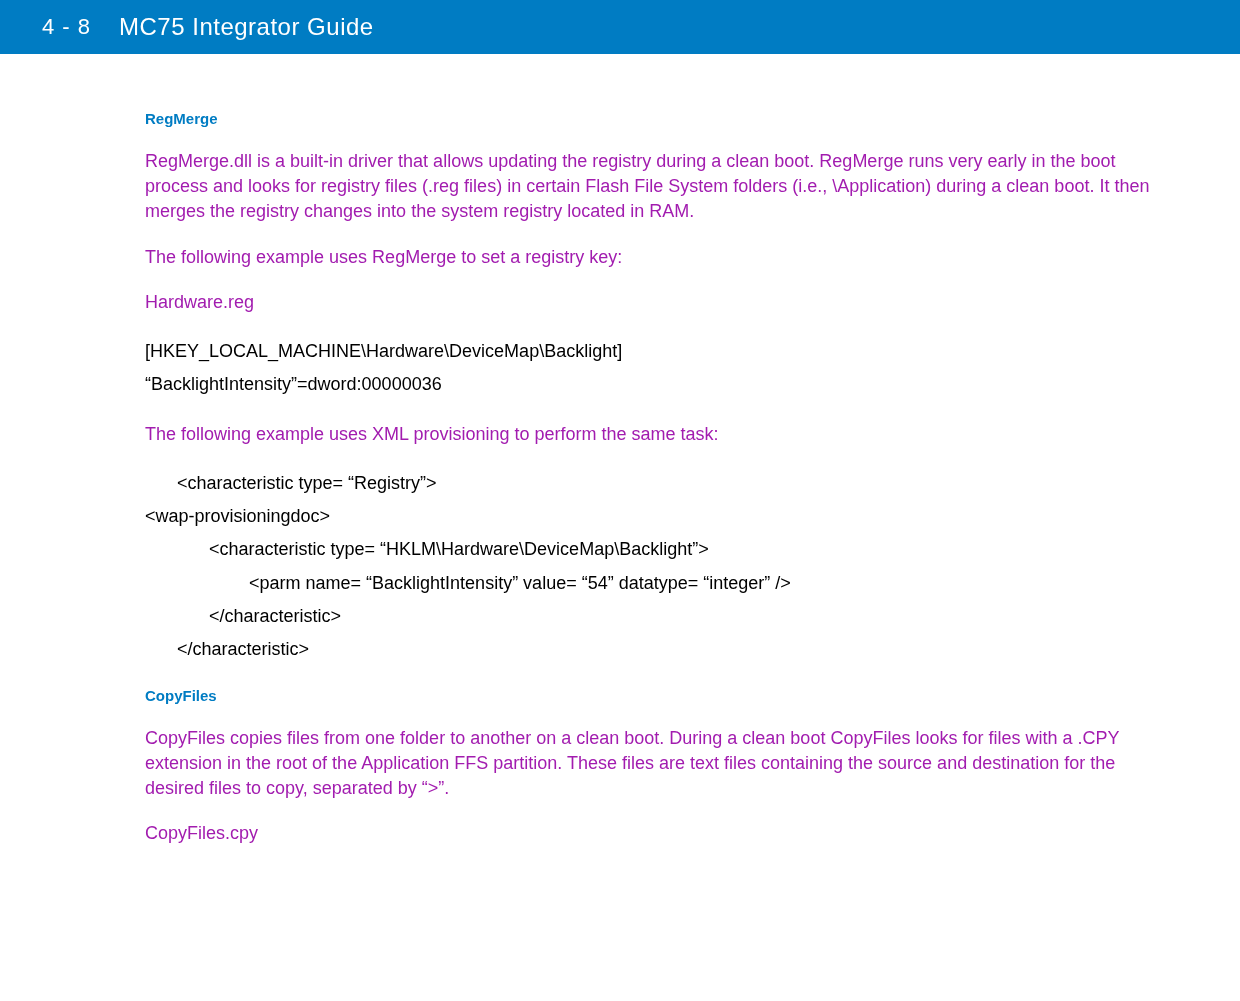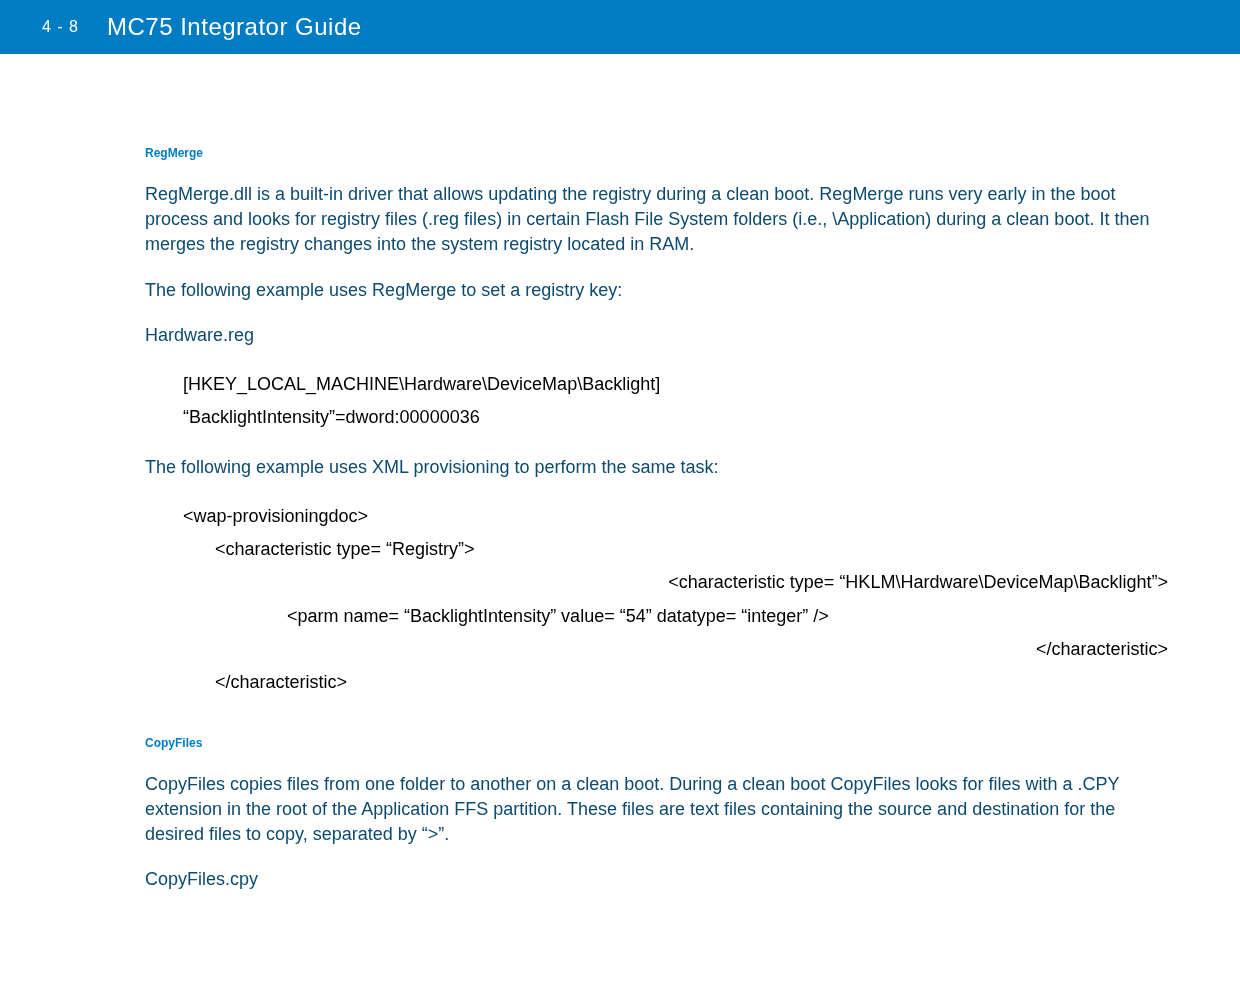--- a/index.html
+++ b/index.html
@@ -12,60 +12,58 @@
   .header-bar {
     background: #007cc3;
     height: 54px;
     display: flex;
     align-items: center;
     padding-left: 42px;
     gap: 28px;
   }
   .page-num {
     color: #ffffff;
-    font-size: 16px;
+    font-size: 22px;
     font-weight: normal;
     letter-spacing: 1px;
   }
   .doc-title {
     color: #ffffff;
     font-size: 24px;
     font-weight: normal;
     font-family: 'Arial Narrow', Arial, sans-serif;
     letter-spacing: 0.5px;
     font-stretch: condensed;
     text-align: right;
   }
   .content {
     padding: 56px 72px 20px 145px;
   }
   .section-heading {
     color: #007cc3;
-    font-size: 12px;
+    font-size: 15px;
     font-weight: bold;
     margin-bottom: 22px;
-    margin-top: 36px;
   }
   .body-para {
     font-size: 18px;
     line-height: 1.4;
     margin-bottom: 20px;
-    color: #0c4a6e;
+    color: #a21caf;
   }
   .indented-block {
-    margin-left: 38px;
     margin-bottom: 20px;
   }
   .code-line {
     font-size: 18px;
     line-height: 1.85;
     color: #000000;
   }
   .nest1 { margin-left: 32px; }
-  .nest2 { margin-left: 64px; text-align: right; }
+  .nest2 { margin-left: 64px; }
   .nest3 { margin-left: 104px; }
 </style>
 </head>
 <body>
 
 <div class="header-bar">
   <span class="page-num">4 - 8</span>
   <span class="doc-title">MC75 Integrator Guide</span>
 </div>
 
@@ -81,22 +79,22 @@
 
   <div class="indented-block">
     <div class="code-line">[HKEY_LOCAL_MACHINE\Hardware\DeviceMap\Backlight]</div>
     <div class="code-line">“BacklightIntensity”=dword:00000036</div>
   </div>
 
   <p class="body-para">The following example uses XML provisioning to perform the same task:</p>
 
 
   <div class="indented-block">
+    <div class="code-line nest1">&lt;characteristic type= “Registry”&gt;</div>
     <div class="code-line">&lt;wap-provisioningdoc&gt;</div>
-    <div class="code-line nest1">&lt;characteristic type= “Registry”&gt;</div>
     <div class="code-line nest2">&lt;characteristic type= “HKLM\Hardware\DeviceMap\Backlight”&gt;</div>
     <div class="code-line nest3">&lt;parm name= “BacklightIntensity” value= “54” datatype= “integer” /&gt;</div>
     <div class="code-line nest2">&lt;/characteristic&gt;</div>
     <div class="code-line nest1">&lt;/characteristic&gt;</div>
   </div>
 
   <div class="section-heading">CopyFiles</div>
 
   <p class="body-para">CopyFiles copies files from one folder to another on a clean boot. During a clean boot CopyFiles looks for files with a .CPY extension in the root of the Application FFS partition. These files are text files containing the source and destination for the desired files to copy, separated by “&gt;”.</p>
 

